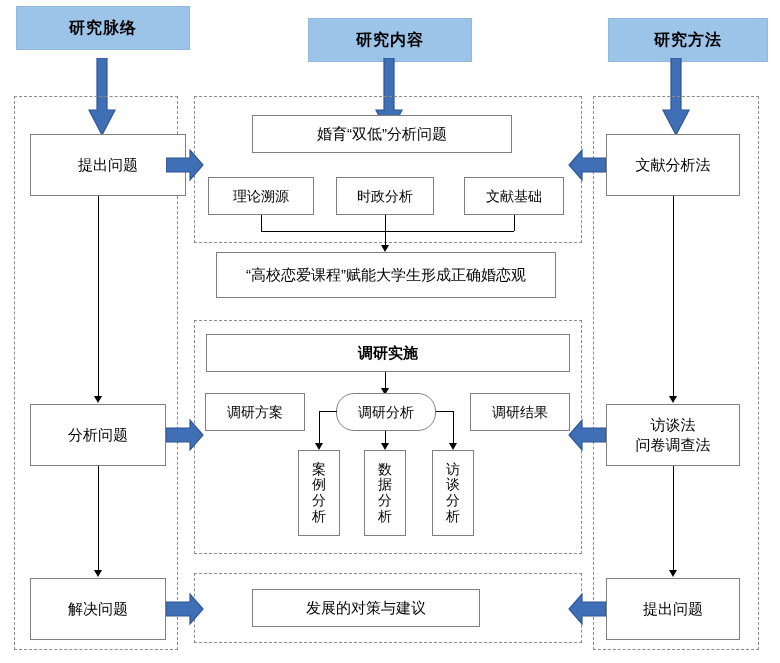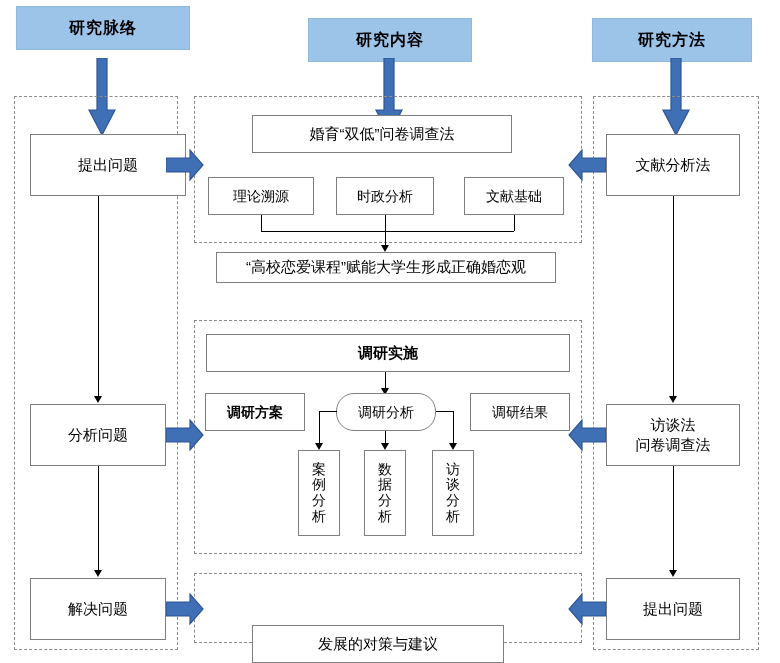--- a/index.html
+++ b/index.html
@@ -68,21 +68,21 @@
 </style>
 </head>
 <body>
 
 <div id="canvas">
 
   <div class="hdr" style="left:16px;top:6px;width:172px;height:42px;">研究脉络</div>
 
   <div class="hdr" style="left:308px;top:18px;width:162px;height:42px;">研究内容</div>
 
-  <div class="hdr" style="left:592px;top:18px;width:158px;height:42px;">研究方法</div>
+  <div class="hdr" style="left:608px;top:18px;width:158px;height:42px;">研究方法</div>
 
   <div class="barrow" style="left:88px;top:58px;">
     <svg width="28" height="78" viewBox="0 0 28 78">
       <polygon points="9,0 19,0 19,52 27,52 14,77 1,52 9,52" fill="#3f6fb5" stroke="#2f5596" stroke-width="1.2"></polygon>
     </svg>
   </div>
 
   <div class="barrow" style="left:375px;top:58px;">
     <svg width="28" height="78" viewBox="0 0 28 78">
       <polygon points="9,0 19,0 19,52 27,52 14,77 1,52 9,52" fill="#3f6fb5" stroke="#2f5596" stroke-width="1.2"></polygon>
@@ -109,42 +109,42 @@
 
   <div class="box" style="left:30px;top:404px;width:136px;height:62px;">分析问题</div>
 
   <div class="box" style="left:30px;top:578px;width:136px;height:62px;">解决问题</div>
 
   <div class="vline" style="left:98px;top:196px;height:200px;"></div>
   <div class="tri-down" style="left:94px;top:396px;"></div>
   <div class="vline" style="left:98px;top:466px;height:104px;"></div>
   <div class="tri-down" style="left:94px;top:570px;"></div>
 
-  <div class="box wide" style="left:252px;top:115px;width:260px;height:38px;">婚育“双低”问卷调查法</div>
+  <div class="box wide" style="left:252px;top:115px;width:260px;height:38px;">婚育“双低”分析问题</div>
 
   <div class="box small" style="left:208px;top:177px;width:106px;height:38px;">理论溯源</div>
 
   <div class="box small" style="left:336px;top:177px;width:98px;height:38px;">时政分析</div>
 
   <div class="box small" style="left:464px;top:177px;width:100px;height:38px;">文献基础</div>
 
   <div class="vline" style="left:261px;top:215px;height:16px;"></div>
   <div class="vline" style="left:514px;top:215px;height:16px;"></div>
   <div class="hline" style="left:261px;top:231px;width:253px;"></div>
   <div class="vline" style="left:385px;top:215px;height:32px;"></div>
   <div class="tri-down" style="left:381px;top:245px;"></div>
 
-  <div class="box wide" style="left:216px;top:252px;width:340px;height:31px;">“高校恋爱课程”赋能大学生形成正确婚恋观</div>
+  <div class="box wide" style="left:216px;top:252px;width:340px;height:46px;">“高校恋爱课程”赋能大学生形成正确婚恋观</div>
 
   <div class="box wide" style="left:206px;top:334px;width:364px;height:38px;font-weight:bold;">调研实施</div>
 
   <div class="vline" style="left:385px;top:372px;height:18px;"></div>
   <div class="tri-down" style="left:381px;top:388px;"></div>
 
-  <div class="box small" style="left:205px;top:393px;width:100px;height:38px;font-weight:bold;">调研方案</div>
+  <div class="box small" style="left:205px;top:393px;width:100px;height:38px;">调研方案</div>
 
   <div class="box small" style="left:336px;top:393px;width:100px;height:38px;border-radius:18px;">调研分析</div>
 
   <div class="box small" style="left:470px;top:393px;width:100px;height:38px;">调研结果</div>
 
   <div class="hline" style="left:319px;top:411px;width:18px;"></div>
   <div class="vline" style="left:319px;top:411px;height:34px;"></div>
   <div class="tri-down" style="left:315px;top:443px;"></div>
 
   <div class="vline" style="left:385px;top:431px;height:14px;"></div>
@@ -168,21 +168,21 @@
     <span>析</span>
   </div>
 
   <div class="box vert" style="left:432px;top:450px;width:42px;height:86px;">
     <span>访</span>
     <span>谈</span>
     <span>分</span>
     <span>析</span>
   </div>
 
-  <div class="box wide" style="left:252px;top:589px;width:252px;height:38px;margin-top:36px;">发展的对策与建议</div>
+  <div class="box wide" style="left:252px;top:589px;width:228px;height:38px;">发展的对策与建议</div>
 
   <div class="box" style="left:606px;top:134px;width:134px;height:62px;justify-content:center;">
     <span>文献分析法</span>
   </div>
 
   <div class="box two-line" style="left:606px;top:404px;width:134px;height:62px;">
     <span>访谈法</span>
     <span>问卷调查法</span>
   </div>
 

